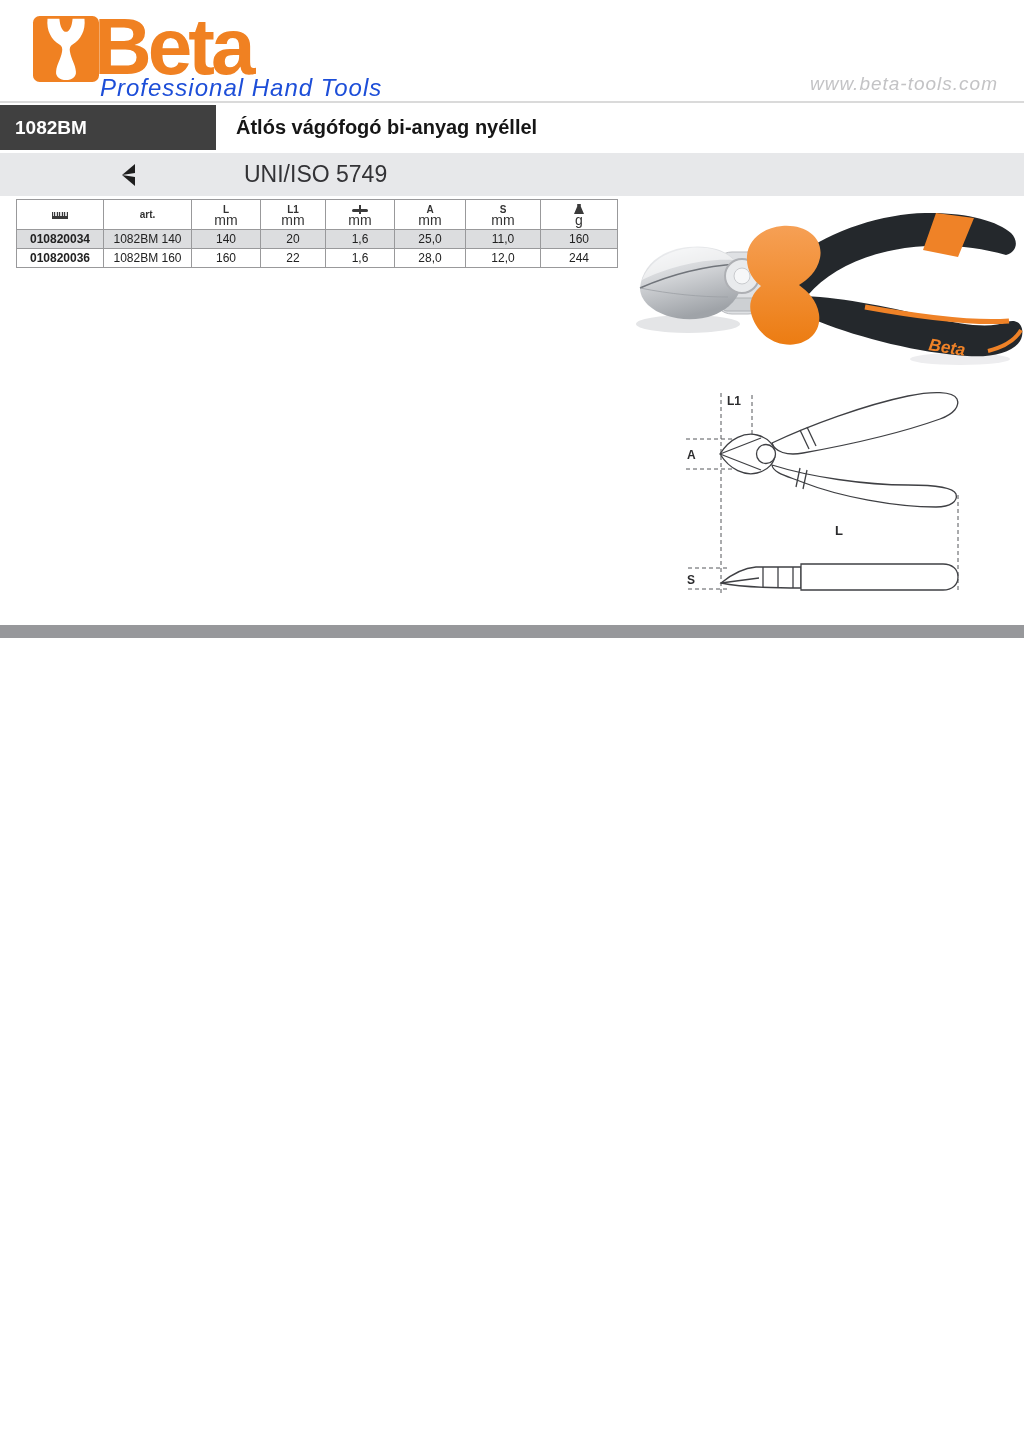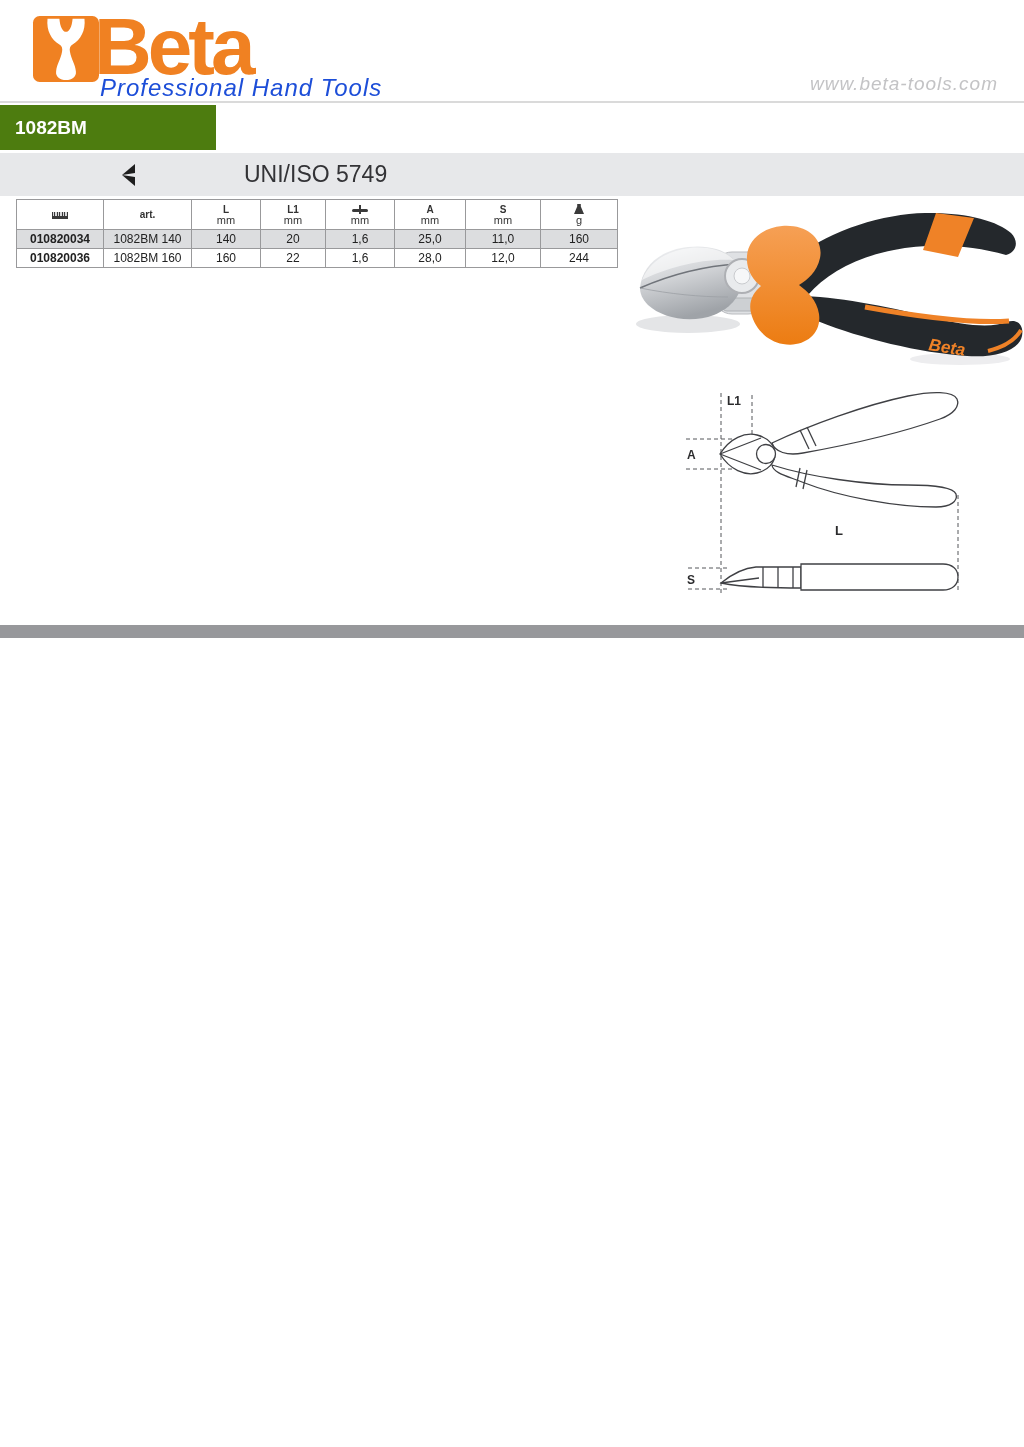--- a/index.html
+++ b/index.html
@@ -11,21 +11,21 @@
   .logo-box { position:absolute; left:27px; top:16px; width:78px; height:66px; }
   .brand-word { position:absolute; left:94px; top:10px; font-size:80px; line-height:74px;
                 font-weight:bold; letter-spacing:-4px; color:#F08122; }
   .brand-tagline { position:absolute; left:100px; top:74px; font-size:24px; color:#1d4ed8;
                    letter-spacing:1px;font-style:italic; }
   .site-url { position:absolute; right:26px; top:73px; font-size:19px; font-style:italic;
               color:#c3c3c5; letter-spacing:1px; }
   .header-rule { position:absolute; left:0; top:101px; width:1024px; height:2px; background:#dadada; }
 
   
-  .model-badge { position:absolute; left:0; top:105px; width:216px; height:45px; background:#4d7c0f;
+  .model-badge { position:absolute; left:0; top:105px; width:216px; height:45px; background:#404040;
                  color:#ffffff; font-weight:bold; font-size:19px; line-height:45px; padding-left:15px; }
   .product-title { position:absolute; left:236px; top:105px; height:45px; line-height:45px;
                    font-weight:bold; font-size:20px; color:#161616; }
 
   
   .standard-bar { position:absolute; left:0; top:153px; width:1024px; height:43px; background:#e7e8ea; }
   .cut-icon { position:absolute; left:120px; top:10px; }
   .standard-text { position:absolute; left:244px; top:0; height:43px; line-height:43px;
                    font-size:23px; color:#333336; }
 
@@ -33,21 +33,21 @@
   table.spec { position:absolute; left:16px; top:199px; width:601px; border-collapse:collapse;
                table-layout:fixed; border:1px solid #c2410c; }
   table.spec td { border:1px solid #99999b; text-align:center; vertical-align:middle;
                   padding:0; overflow:hidden; }
   tr.hdr td { height:30px; background:#ffffff; }
   tr.r td { height:19px; font-size:12px; color:#222; }
   tr.r1 td { background:#dcdddf; }
   tr.r2 td { background:#ffffff; }
   td.code { font-weight:bold; }
   .hl { font-size:10px; font-weight:bold; color:#333; line-height:11px; }
-  .hu { font-size:11px; color:#333; line-height:10px; }
+  .hu { font-size:14px; color:#333; line-height:10px; }
 
   .icon-barcode { width:16px; height:7px; margin:1px auto 0;
       background:repeating-linear-gradient(90deg,#3a3a3a 0 1px,#d9d9db 1px 2px,#3a3a3a 2px 3px,#d9d9db 3px 5px);
       border-bottom:3px solid #3a3a3a; }
   .icon-wire { position:relative; width:16px; height:9px; margin:0 auto 1px; }
   .icon-wire::before { content:""; position:absolute; left:0; right:0; top:4px; height:3px;
       background:#3a3a3a; border-radius:2px; }
   .icon-wire::after { content:""; position:absolute; left:7px; top:0; width:2px; height:9px;
       background:#3a3a3a; }
   .icon-weight { width:10px; height:10px; margin:0 auto 1px; background:#3a3a3a;
@@ -74,20 +74,21 @@
         C66,92 59,97 50,97 C41,97 34,92 35,84 C36,72 42,66 44,54
         C45,49 44,45 40,43 C28,36 20,22 22,4 Z"></path>
     </svg>
   </div>
   <div class="brand-word">Beta</div>
   <div class="brand-tagline">Professional Hand Tools</div>
   <div class="site-url">www.beta-tools.com</div>
   <div class="header-rule"></div>
 
   <div class="model-badge">1082BM</div>
+  <div class="product-title">Átlós vágófogó bi-anyag nyéllel</div>
 
   <div class="standard-bar">
     <div class="cut-icon">
       <svg width="16" height="24" viewBox="0 0 16 24">
         <polygon points="15,1 15,10 2,12" fill="#1e1e1e"></polygon>
         <polygon points="15,23 15,14 2,12" fill="#1e1e1e"></polygon>
       </svg>
     </div>
     <div class="standard-text">UNI/ISO 5749</div>
   </div>

